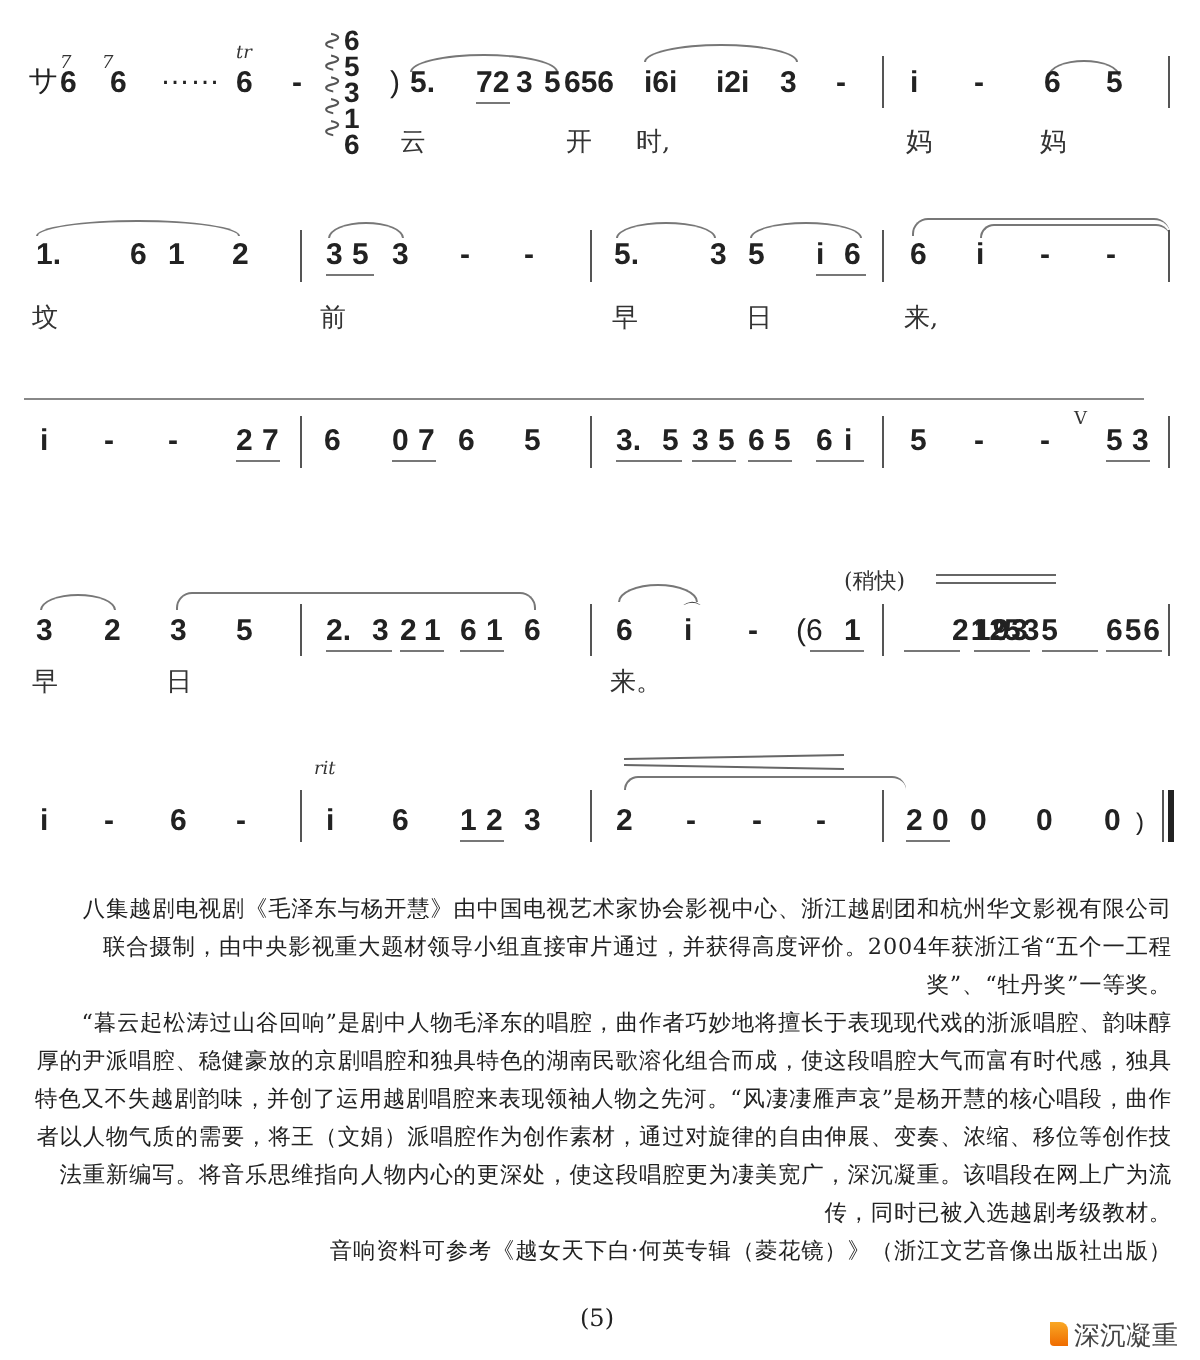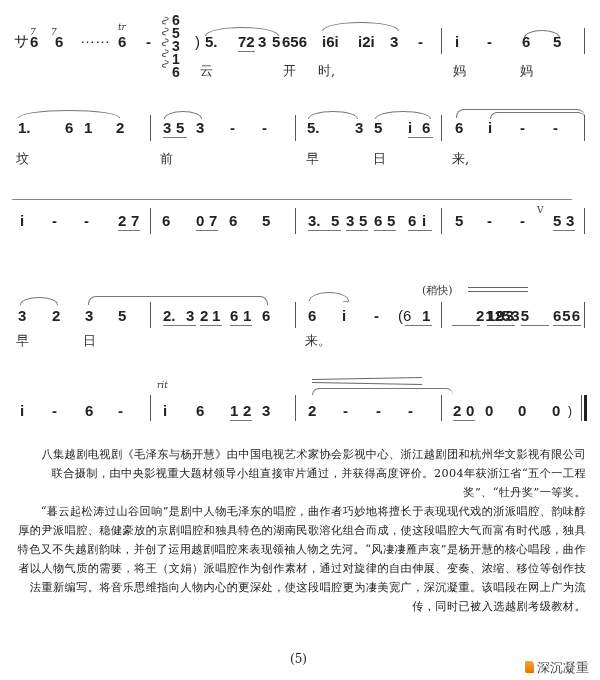--- a/index.html
+++ b/index.html
@@ -214,18 +214,19 @@
   <span class="n" style="left:518px;top:403px">0</span>
   <span class="n" style="left:552px;top:403px">0</span>
   <span class="n" style="left:568px;top:403px;font-weight:normal;font-size:12px">)</span>
   <div class="bar" style="left:581px;top:395px;height:26px"></div>
   <div class="bar2" style="left:584px;top:395px;height:26px"></div>
 </div>
 
 <div class="prose">
   <p class="indent">八集越剧电视剧《毛泽东与杨开慧》由中国电视艺术家协会影视中心、浙江越剧团和杭州华文影视有限公司联合摄制，由中央影视重大题材领导小组直接审片通过，并获得高度评价。2004年获浙江省“五个一工程奖”、“牡丹奖”一等奖。</p>
   <p class="indent">“暮云起松涛过山谷回响”是剧中人物毛泽东的唱腔，曲作者巧妙地将擅长于表现现代戏的浙派唱腔、韵味醇厚的尹派唱腔、稳健豪放的京剧唱腔和独具特色的湖南民歌溶化组合而成，使这段唱腔大气而富有时代感，独具特色又不失越剧韵味，并创了运用越剧唱腔来表现领袖人物之先河。“风凄凄雁声哀”是杨开慧的核心唱段，曲作者以人物气质的需要，将王（文娟）派唱腔作为创作素材，通过对旋律的自由伸展、变奏、浓缩、移位等创作技法重新编写。将音乐思维指向人物内心的更深处，使这段唱腔更为凄美宽广，深沉凝重。该唱段在网上广为流传，同时已被入选越剧考级教材。</p>
+  <p class="indent">音响资料可参考《越女天下白·何英专辑（菱花镜）》（浙江文艺音像出版社出版）</p>
 </div>
 
 <div class="pageno">(5)</div>
 <div class="logo">
   <span class="logo-icon"></span><span>深沉凝重</span>
 </div>
 
 </body></html>

